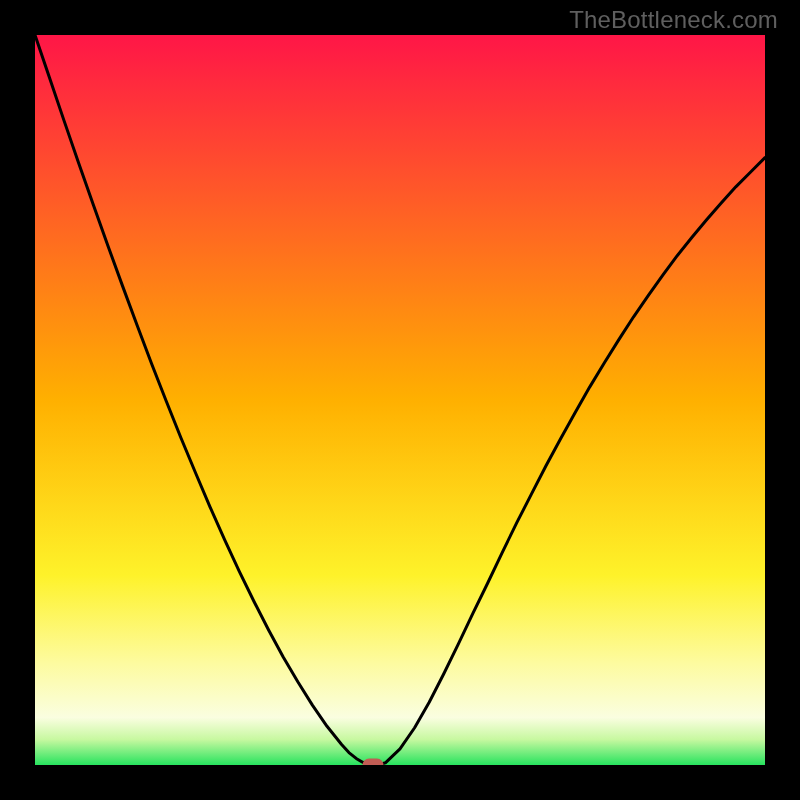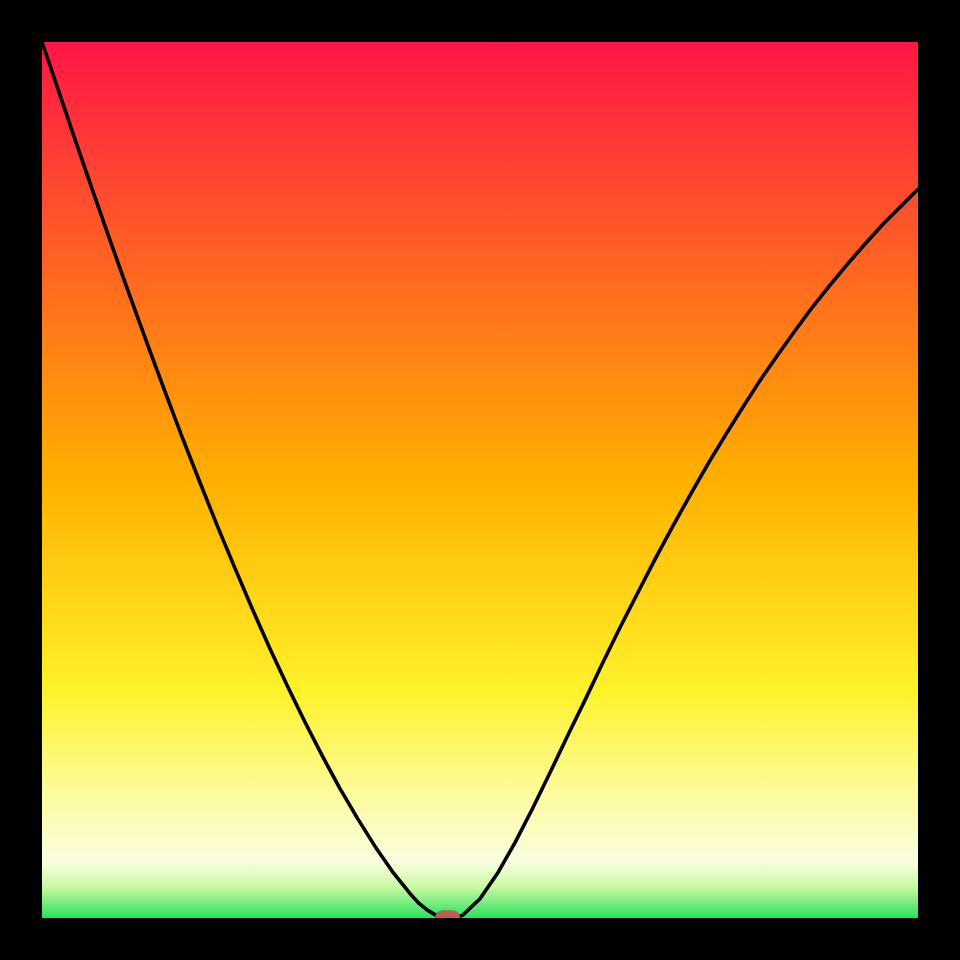--- a/index.html
+++ b/index.html
@@ -33,20 +33,21 @@
     color: #5f5f5f;
     font-size: 24px;
     font-weight: 500;
     letter-spacing: 0.2px;
   }
 </style>
 </head>
 <body>
 
 <div class="frame">
+  <div class="watermark">TheBottleneck.com</div>
   <div class="plot">
     <svg id="chart-svg" width="730" height="730" viewBox="0 0 730 730" preserveAspectRatio="none">
         <defs>
           <linearGradient id="bg-grad" x1="0" y1="0" x2="0" y2="1">
             <stop offset="0%" stop-color="#ff1647"></stop>
             <stop offset="50%" stop-color="#ffb000"></stop>
             <stop offset="74%" stop-color="#fef22a"></stop>
             <stop offset="86%" stop-color="#fdfb9f"></stop>
             <stop offset="93.5%" stop-color="#fafee0"></stop>
             <stop offset="96.5%" stop-color="#c7f8a0"></stop>

